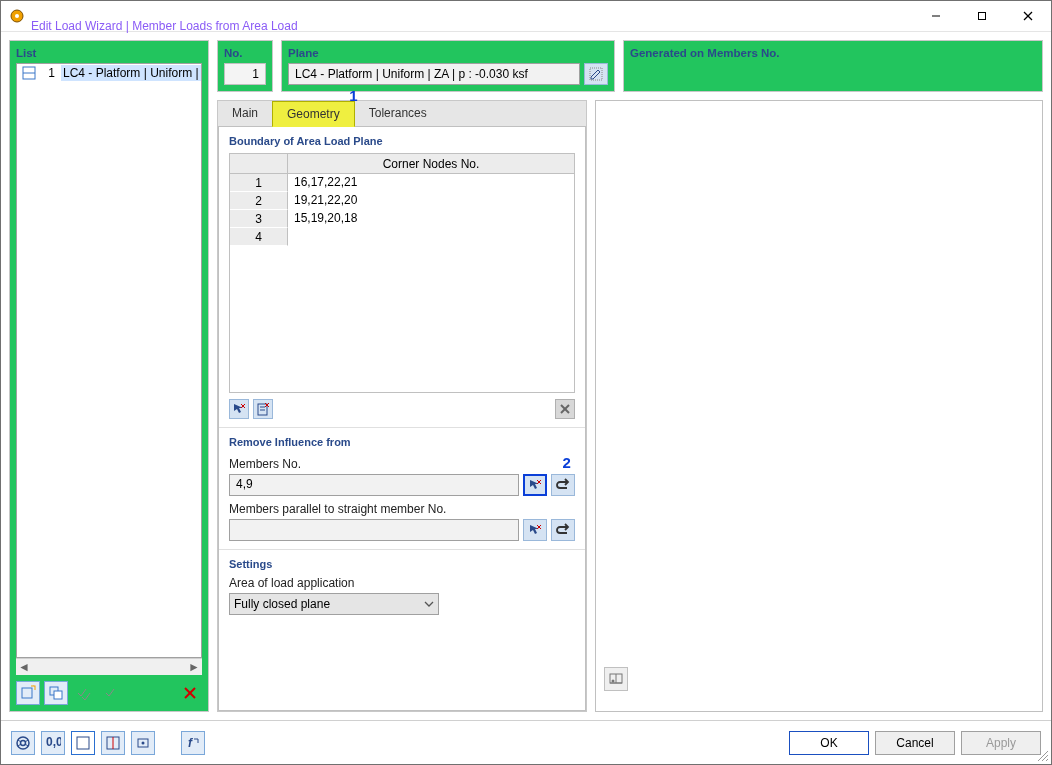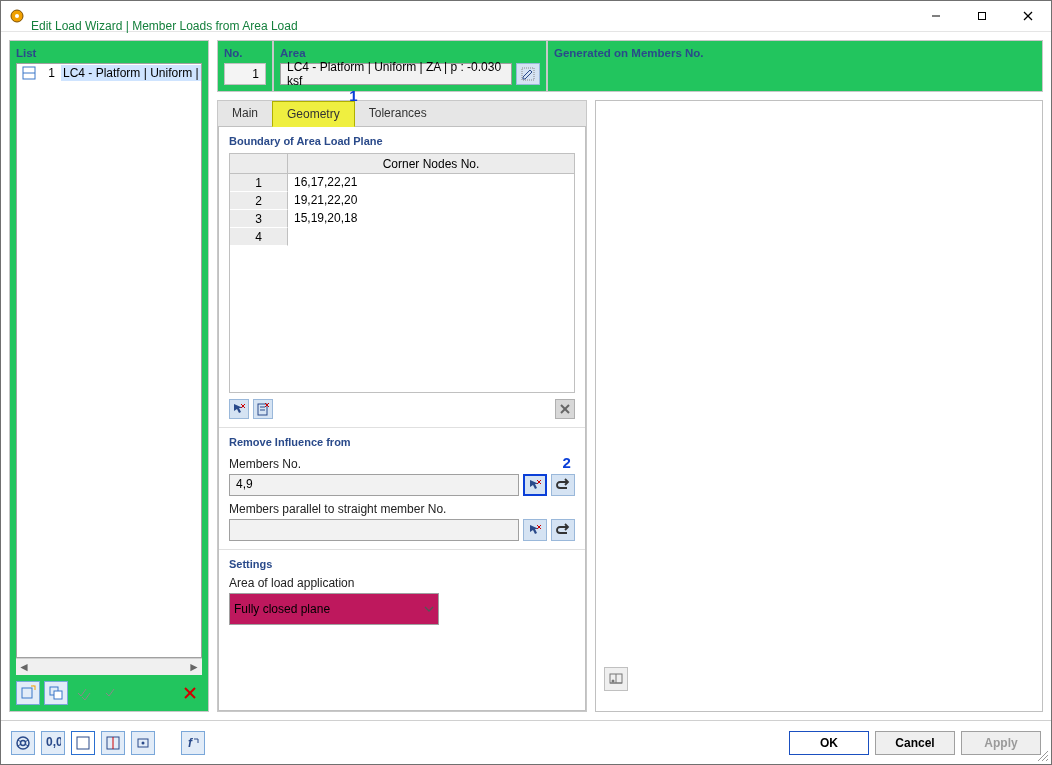--- a/index.html
+++ b/index.html
@@ -1,20 +1,20 @@
 <!DOCTYPE html>
 <html><head>
 <meta charset="utf-8">
 <style>
   * { box-sizing: border-box; font-family: "Segoe UI", Tahoma, sans-serif; font-size: 12px; }
   html, body { margin: 0; padding: 0; background: #fff; }
   .window { width: 1052px; height: 765px; border: 1px solid #707070; display: flex; flex-direction: column; background: #ffffff; }
   .titlebar { height: 31px; display: flex; align-items: center; border-bottom: 1px solid #e5e5e5; }
   .titlebar .app-icon { width: 16px; height: 16px; margin: 0 6px 0 8px; }
-  .titlebar .title { flex: 1; color: #15803d; margin-top: 20px; }
+  .titlebar .title { flex: 1; color: #8b5cf6; margin-top: 20px; }
   .titlebar .controls { display: flex; }
   .titlebar .controls .ctrl { width: 46px; height: 30px; display: flex; align-items: center; justify-content: center; color: #000; }
 
   .body { flex: 1; display: flex; padding: 8px; gap: 8px; }
   .panel { background: #22c55e; border: 1px solid #c8c8c8; padding: 6px; display: flex; flex-direction: column; }
   .section-header { color: #2a4a8a; font-weight: 600; margin-bottom: 4px; font-size: 11.5px; }
 
   
   .left-panel { width: 200px; }
   .list-box { flex: 1; background: #fff; border: 1px solid #a0a0a0; overflow: hidden; }
@@ -23,24 +23,24 @@
   .list-row .num { width: 14px; text-align: right; margin-right: 6px; color: #000; }
   .list-row .txt { flex: 1; white-space: nowrap; overflow: hidden; background: #cfe4ff; padding: 1px 2px; }
   .hscroll { height: 17px; background: #f0f0f0; border-top: 1px solid #d0d0d0; display: flex; align-items: center; justify-content: space-between; padding: 0 2px; font-size: 10px; color: #666; }
   .left-toolbar { display: flex; gap: 4px; margin-top: 6px; align-items: center; }
   .tb-btn { width: 24px; height: 24px; border: 1px solid transparent; display: flex; align-items: center; justify-content: center; background: transparent; }
   .tb-btn.active { border: 1px solid #7aa7d9; background: #e2ecf8; }
   .tb-btn svg { width: 16px; height: 16px; }
 
   
   .right-area { flex: 1; display: flex; flex-direction: column; gap: 8px; }
-  .top-row { display: flex; }
+  .top-row { display: flex; gap: 8px; }
   .no-panel { width: 56px; }
   .name-panel { flex: 1; }
-  .gen-panel { width: 496px; }
+  .gen-panel { width: 420px; }
   .field-box { background: #fff; border: 1px solid #a0a0a0; height: 22px; padding: 2px 6px; display: flex; align-items: center; }
   .field-row { display: flex; gap: 4px; align-items: center; }
   .no-panel .field-box { text-align: right; justify-content: flex-end; background: #f4f4f4; border-color: #c0c0c0; }
   .icon-btn { width: 24px; height: 22px; border: 1px solid #9ab8da; background: #d5e3f3; display: flex; align-items: center; justify-content: center; }
   .icon-btn svg { width: 14px; height: 14px; }
 
   .main-row { flex: 1; display: flex; gap: 8px; }
   .center-col { width: 370px; display: flex; flex-direction: column; gap: 8px; }
   .preview-col { flex: 1; }
 
@@ -61,28 +61,28 @@
   .grid-row { display: flex; height: 18px; }
   .grid-row .rowh { width: 58px; background: #ececec; border-right: 1px solid #c0c0c0; border-bottom: 1px solid #fff; text-align: center; line-height: 18px; }
   .grid-row .cell { flex: 1; padding: 1px 6px; border-bottom: 1px solid #fff; }
   .grid-tools { display: flex; gap: 4px; margin-top: 6px; align-items: center; }
   .grid-tools .spacer { flex: 1; }
 
   .subfield-label { color: #222; margin: 6px 11px 3px 0; }
   .input-row { display: flex; gap: 4px; align-items: center; }
   .text-input { flex: 1; height: 22px; border: 1px solid #a0a0a0; background: #f2f2f2; padding: 2px 6px; }
   .icon-btn.hl { border: 2px solid #0a3fd8; }
-  .select { width: 210px; height: 32px; border: 1px solid #a0a0a0; background: #be185d; padding: 2px 4px; display: flex; align-items: center; justify-content: space-between; }
+  .select { width: 210px; height: 22px; border: 1px solid #a0a0a0; background: #e5e5e5; padding: 2px 4px; display: flex; align-items: center; justify-content: space-between; }
 
   .preview-col { background: #fff; border: 1px solid #c0c0c0; position: relative; }
   .preview-btn { position: absolute; left: 8px; bottom: 20px; }
 
   .footer { display: flex; align-items: center; height: 44px; border-top: 1px solid #d0d0d0; padding: 0 10px; gap: 6px; }
   .footer .spacer { flex: 1; }
-  .btn { min-width: 80px; height: 24px; border: 1px solid #a0a0a0; background: #efefef; padding: 0 14px; font-weight: bold; }
+  .btn { min-width: 80px; height: 24px; border: 1px solid #a0a0a0; background: #efefef; padding: 0 14px; }
   .btn.primary { border: 1.5px solid #1a4fc0; background: #fff; }
   .btn.disabled { color: #9a9a9a; }
   .resize-grip { position: absolute; right: 2px; bottom: 2px; width: 14px; height: 14px; }
 
   .pick-icon { width:20px; height:20px; border:1px solid #9ab8da; background:#d5e3f3; display:flex; align-items:center; justify-content:center; }
 </style>
 </head>
 <body>
 
 <div class="window">
@@ -167,21 +167,21 @@
 
     <div class="right-area">
       <div class="top-row">
         <div class="panel no-panel">
           <div class="section-header">No.</div>
           <div class="field-box">
               <span>1</span>
             </div>
         </div>
         <div class="panel name-panel">
-          <div class="section-header">Area</div>
+          <div class="section-header">Plane</div>
           <div class="field-row">
             <div class="field-box" style="flex:1;background:#f2f2f2">
                 <span>LC4 - Platform | Uniform | ZA | p : -0.030 ksf</span>
               </div>
             <div class="icon-btn">
                 <svg viewBox="0 0 14 14">
                   <path d="M2 10 L9 3 L11 5 L4 12 L2 12 Z" fill="none" stroke="#2a4a8a"></path>
                   <rect x="1" y="1" width="12" height="12" fill="none" stroke="#888" stroke-dasharray="1 1"></rect>
                 </svg>
               </div>

